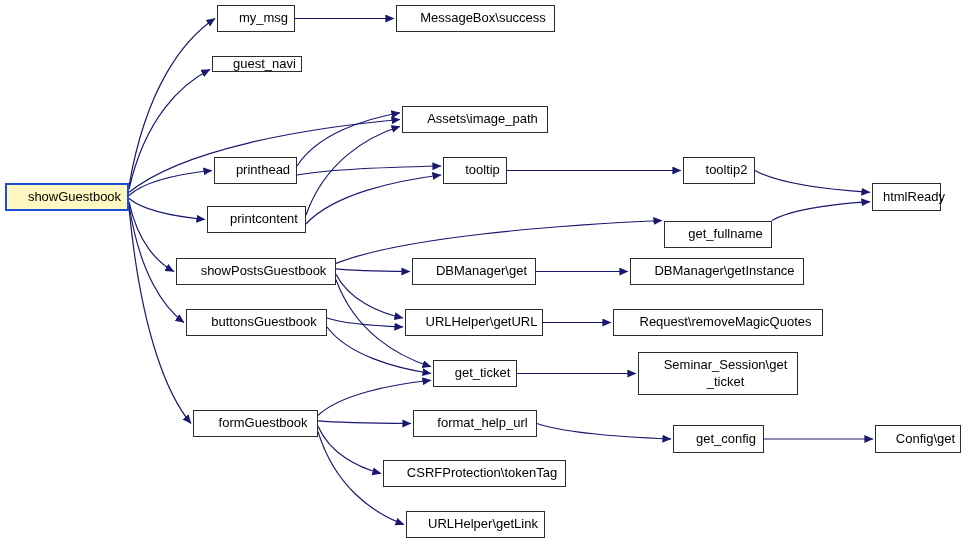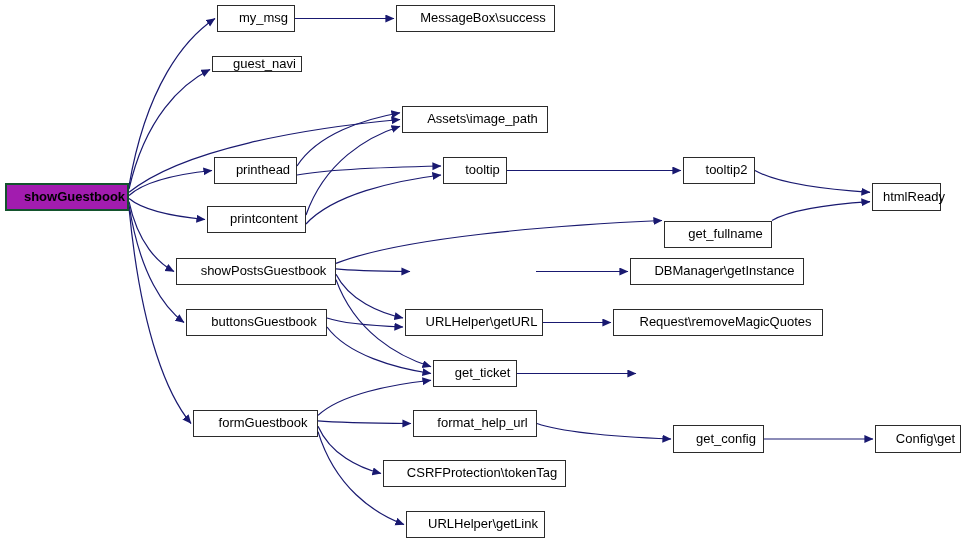--- a/index.html
+++ b/index.html
@@ -28,24 +28,23 @@
     color: #000000;
     font-size: 13px;
     line-height: 1.3;
     text-align: center;
     white-space: pre-line;
     cursor: pointer;
     z-index: 2;
     padding-left: 15px;
   }
   .node.root {
-    background: #a21caf;
-    border: 2px solid #14532d;
+    background: #fef9c3;
+    border: 2px solid #1d4ed8;
     cursor: default;
-    font-weight: bold;
   }
 </style>
 </head>
 <body>
 
 <div id="graph">
 
   <svg id="edges" width="968" height="544" xmlns="http://www.w3.org/2000/svg">
     <defs>
       <marker id="arrow" markerWidth="10" markerHeight="9" refX="8.6" refY="4" orient="auto" markerUnits="userSpaceOnUse">
@@ -91,25 +90,28 @@
   <div class="node" style="left:396px;top:5px;width:159px;height:27px">MessageBox\success</div>
   <div class="node" style="left:212px;top:56px;width:90px;height:16px">guest_navi</div>
   <div class="node" style="left:402px;top:106px;width:146px;height:27px">Assets\image_path</div>
   <div class="node" style="left:214px;top:157px;width:83px;height:27px">printhead</div>
   <div class="node" style="left:443px;top:157px;width:64px;height:27px">tooltip</div>
   <div class="node" style="left:683px;top:157px;width:72px;height:27px">tooltip2</div>
   <div class="node" style="left:872px;top:183px;width:69px;height:28px">htmlReady</div>
   <div class="node" style="left:207px;top:206px;width:99px;height:27px">printcontent</div>
   <div class="node" style="left:664px;top:221px;width:108px;height:27px">get_fullname</div>
   <div class="node" style="left:176px;top:258px;width:160px;height:27px">showPostsGuestbook</div>
+  <div class="node" style="left:412px;top:258px;width:124px;height:27px">DBManager\get</div>
   <div class="node" style="left:630px;top:258px;width:174px;height:27px">DBManager\getInstance</div>
   <div class="node" style="left:186px;top:309px;width:141px;height:27px">buttonsGuestbook</div>
   <div class="node" style="left:405px;top:309px;width:138px;height:27px">URLHelper\getURL</div>
   <div class="node" style="left:613px;top:309px;width:210px;height:27px">Request\removeMagicQuotes</div>
   <div class="node" style="left:433px;top:360px;width:84px;height:27px">get_ticket</div>
+  <div class="node" style="left:638px;top:352px;width:160px;height:43px">Seminar_Session\get
+_ticket</div>
   <div class="node" style="left:193px;top:410px;width:125px;height:27px">formGuestbook</div>
   <div class="node" style="left:413px;top:410px;width:124px;height:27px">format_help_url</div>
   <div class="node" style="left:673px;top:425px;width:91px;height:28px">get_config</div>
   <div class="node" style="left:875px;top:425px;width:86px;height:28px">Config\get</div>
   <div class="node" style="left:383px;top:460px;width:183px;height:27px">CSRFProtection\tokenTag</div>
   <div class="node" style="left:406px;top:511px;width:139px;height:27px">URLHelper\getLink</div>
 
 </div>
 
 </body></html>

